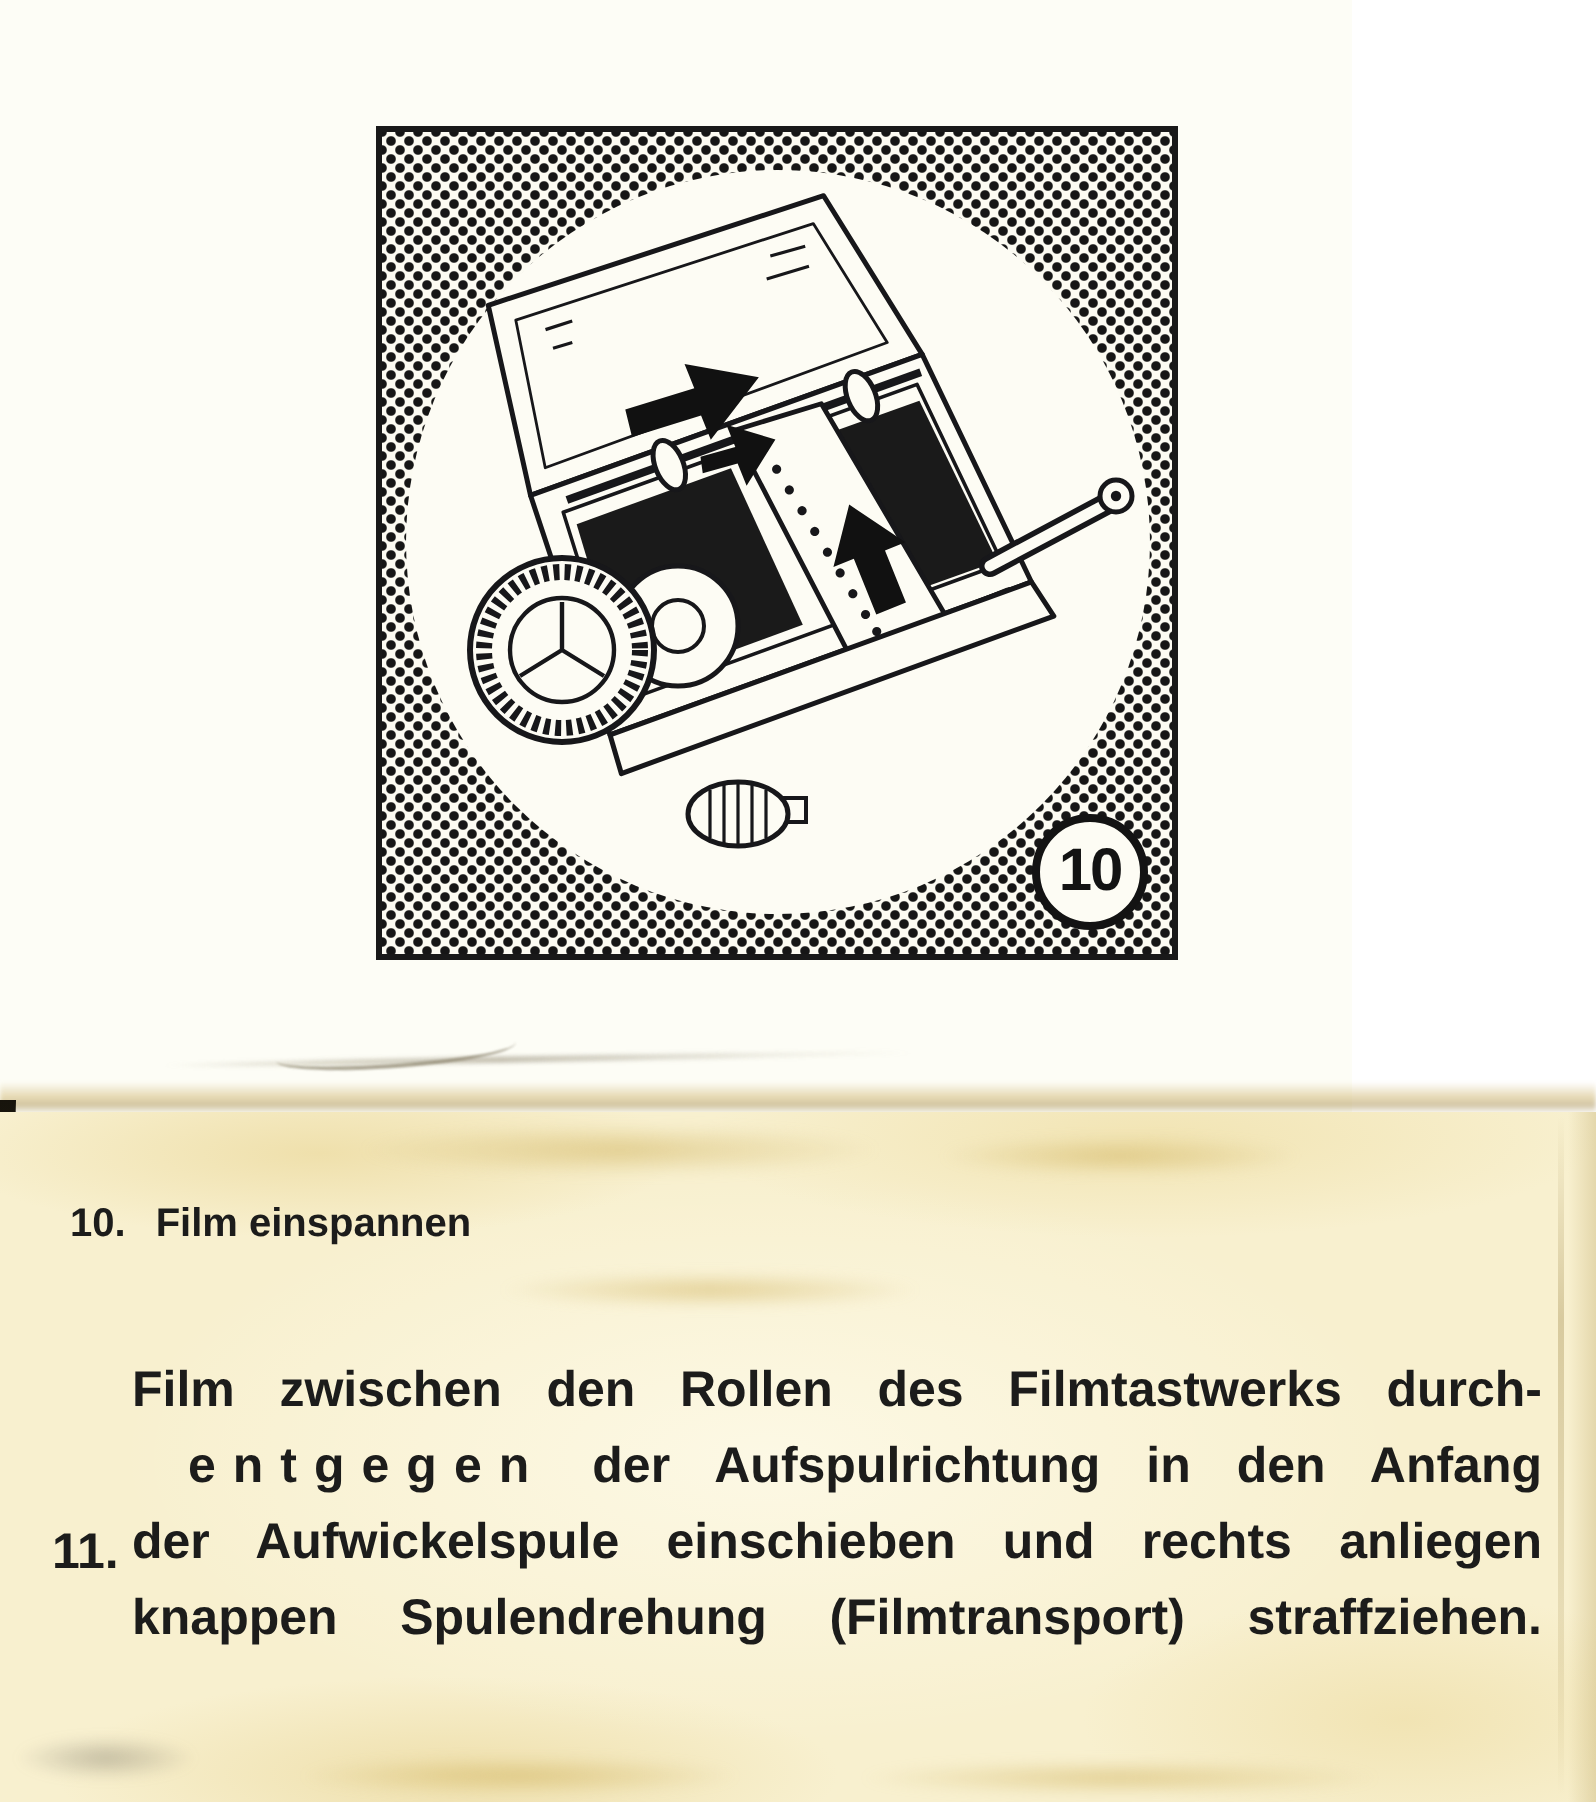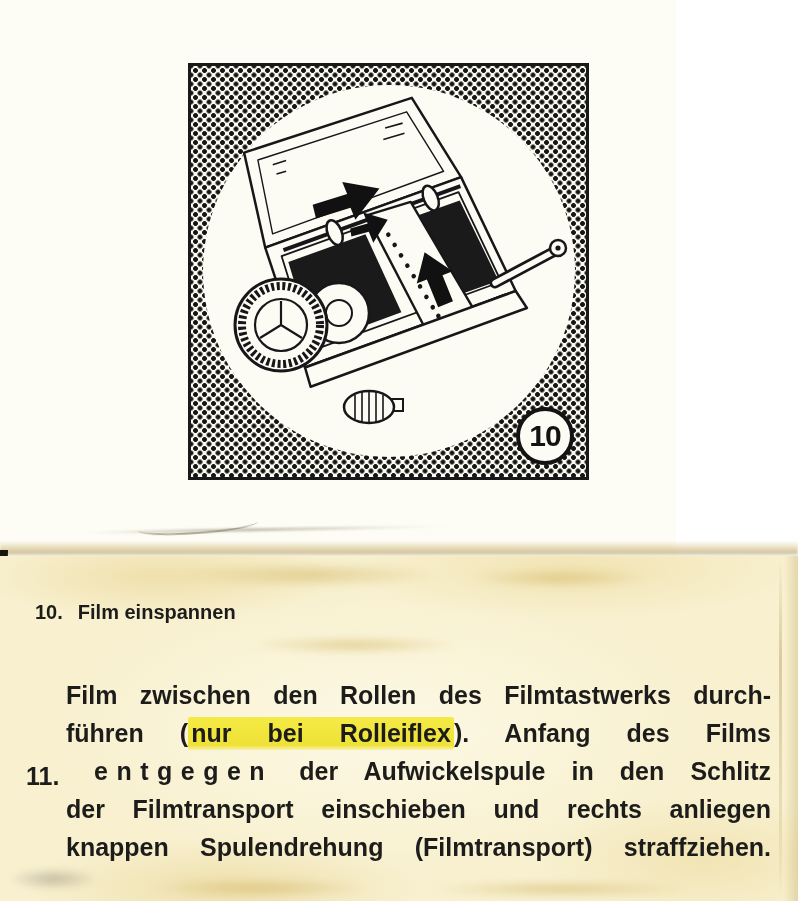--- a/index.html
+++ b/index.html
@@ -172,19 +172,18 @@
   <div class="smudge s6 gray"></div>
 
   <div id="heading" class="ink">
     <span class="hnum">10.</span><span class="htitle">Film einspannen</span>
   </div>
 
   <div id="step11-number" class="ink">11.</div>
 
   <div id="paragraph" class="ink">
     <div class="tline">Film zwischen den Rollen des Filmtastwerks durch-</div>
-    <div class="tline"><span>führen</span> <span><span>(</span><span class="hl">nur bei Rolleiflex</span><span>).</span></span> <span>Anfang</span> <span>des</span> <span>Films</span></div>
-    <div class="tline"><span class="spaced">entgegen</span> <span>der Aufwickelspule in den Schlitz</span></div>
-    <div class="tline">der Filmtransport einschieben und rechts anliegen</div>
+    <div class="tline"><span class="spaced">entgegen</span> <span>der Aufspulrichtung in den Anfang</span></div>
+    <div class="tline">der Aufwickelspule einschieben und rechts anliegen</div>
     <div class="tline">knappen Spulendrehung (Filmtransport) straffziehen.</div>
   </div>
 
 </div>
 
 </body></html>

